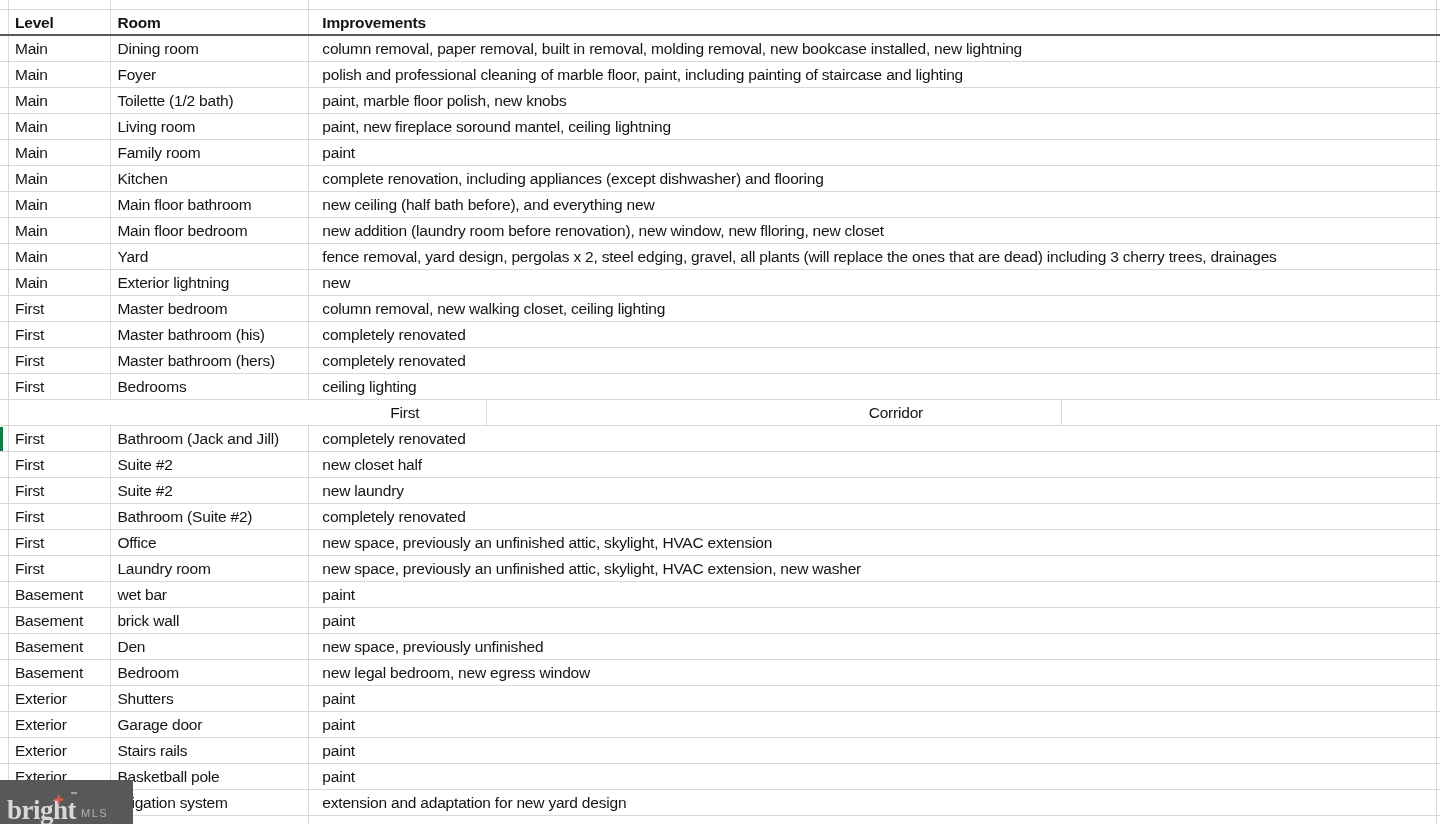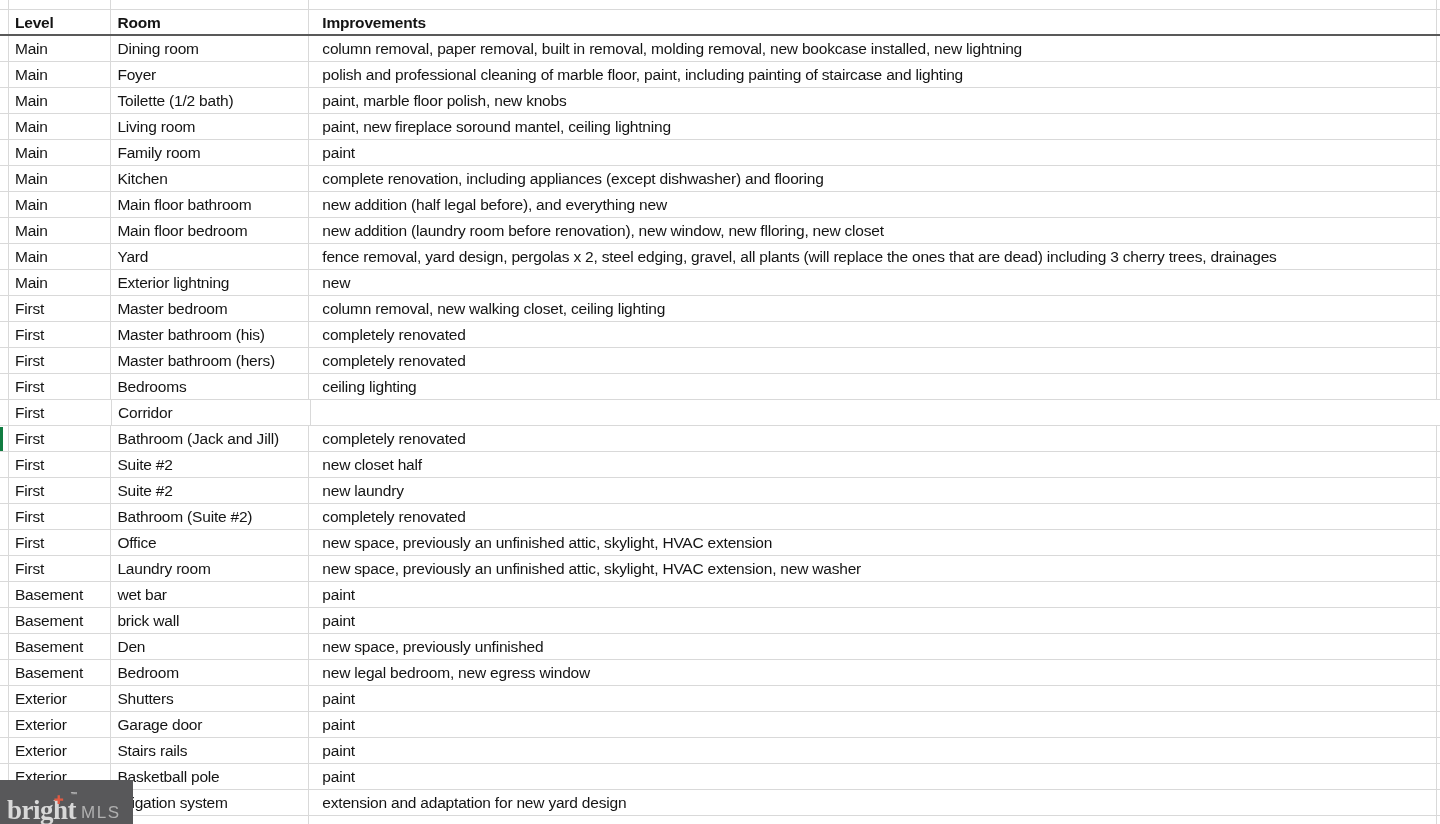--- a/index.html
+++ b/index.html
@@ -15,21 +15,21 @@
   html,body{margin:0;padding:0;background:#fff;}
   .app{
     position:relative;
     width:1440px;height:824px;
     overflow:hidden;
     background:#fff;
     font-family:"Liberation Sans", sans-serif;
     color:var(--text);
   }
   .sheet{position:absolute;top:0;left:0;width:1440px;}
-  .row{display:flex;box-sizing:border-box;height:26px;border-bottom:1px solid var(--gridline);}
+  .row{display:flex;box-sizing:border-box;height:26px;border-bottom:1px solid var(--gridline);justify-content:space-between;}
   .row.partial-top{height:10px;}
   .row.partial-bottom{height:8px;border-bottom:none;}
   .row.header-row{border-bottom:2px solid var(--header-border);}
   .cell{
     box-sizing:border-box;
     border-right:1px solid var(--gridline);
     white-space:nowrap;
     overflow:hidden;
     font-size:15.5px;
     letter-spacing:-0.2px;
@@ -76,21 +76,21 @@
     font-family:"DejaVu Sans", sans-serif;
   }
   .wm-tm{
     position:absolute;
     right:-1px;top:-6px;
     font-size:7px;
     color:var(--watermark-brand);
     font-family:"Liberation Sans", sans-serif;
   }
   .wm-suffix{
-    font-size:17px;
+    font-size:11px;
     letter-spacing:1.5px;
     color:var(--watermark-suffix);
     margin-left:5px;
     margin-top:6px;
     font-family:"Liberation Sans", sans-serif;
   }
 </style>
 </head>
 <body>
 
@@ -159,21 +159,21 @@
     <div class="cell level">Main</div>
     <div class="cell room">Kitchen</div>
     <div class="cell improvements">complete renovation, including appliances (except dishwasher) and flooring</div>
     <div class="cell endcap"></div>
   </div>
 
   <div class="row data-row">
     <div class="cell sliver"></div>
     <div class="cell level">Main</div>
     <div class="cell room">Main floor bathroom</div>
-    <div class="cell improvements">new addition (half legal before), and everything new</div>
+    <div class="cell improvements">new ceiling (half bath before), and everything new</div>
     <div class="cell endcap"></div>
   </div>
 
   <div class="row data-row">
     <div class="cell sliver"></div>
     <div class="cell level">Main</div>
     <div class="cell room">Main floor bedroom</div>
     <div class="cell improvements">new addition (laundry room before renovation), new window, new flloring, new closet</div>
     <div class="cell endcap"></div>
   </div>

